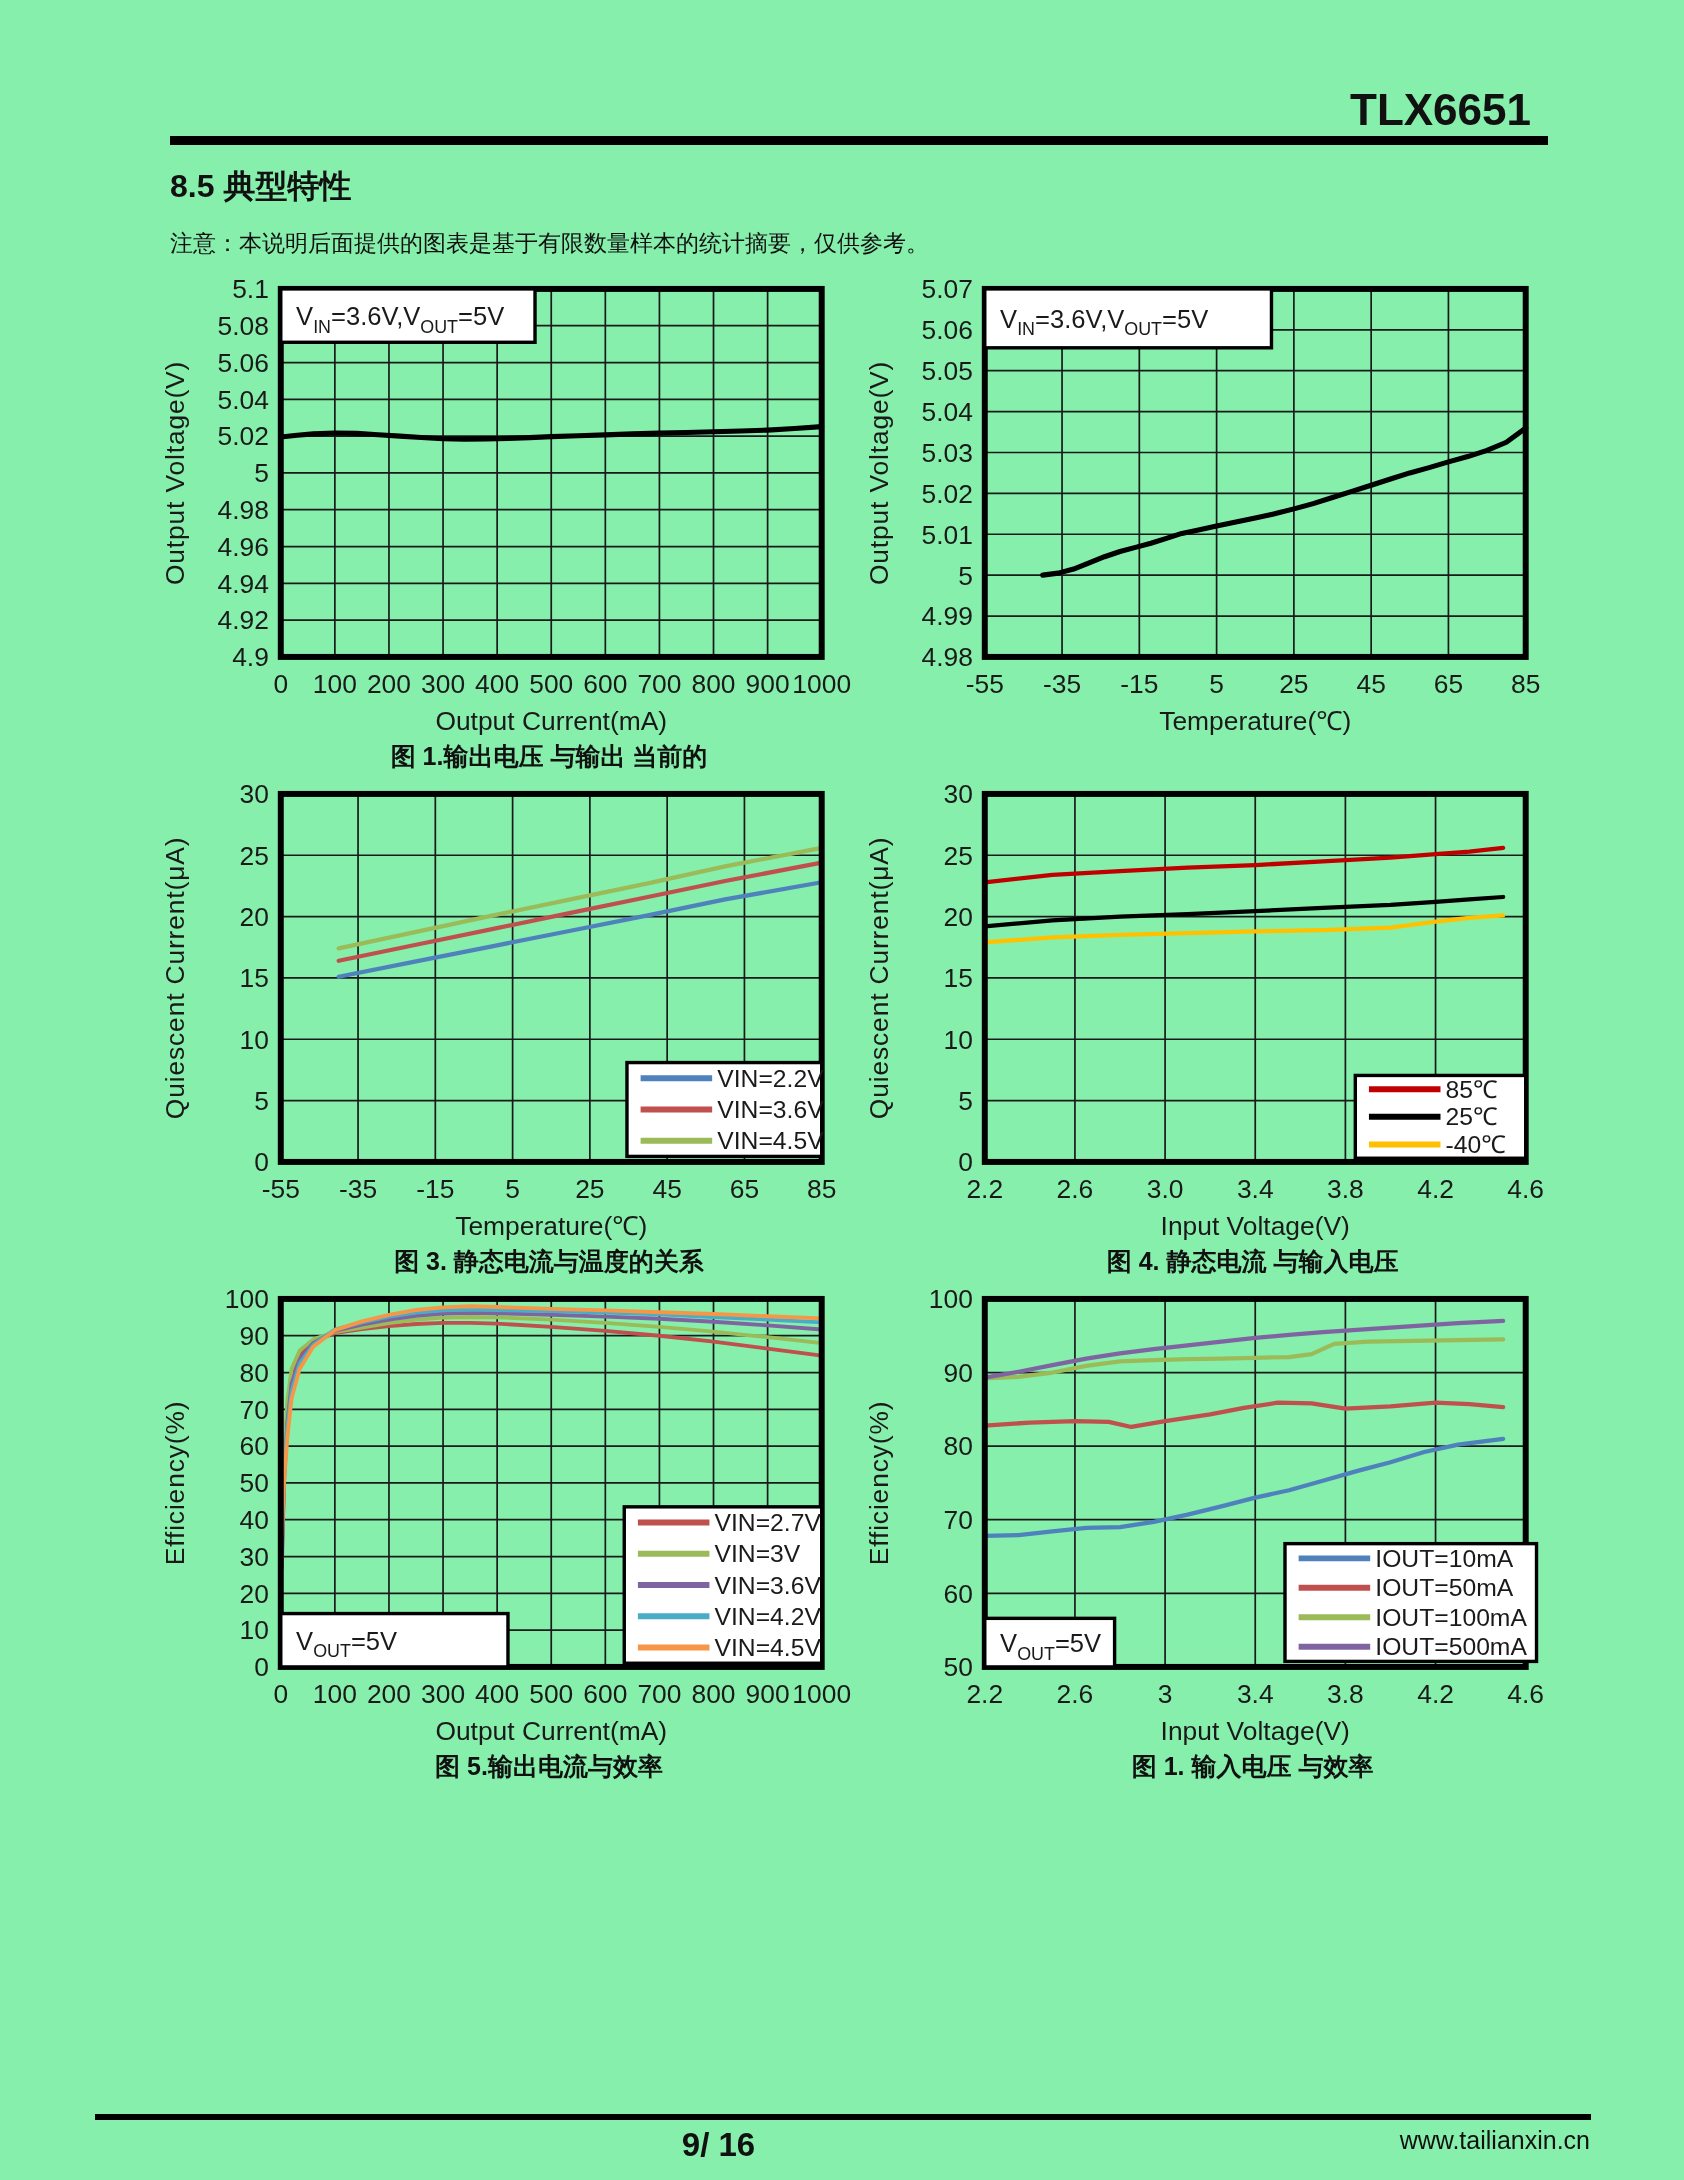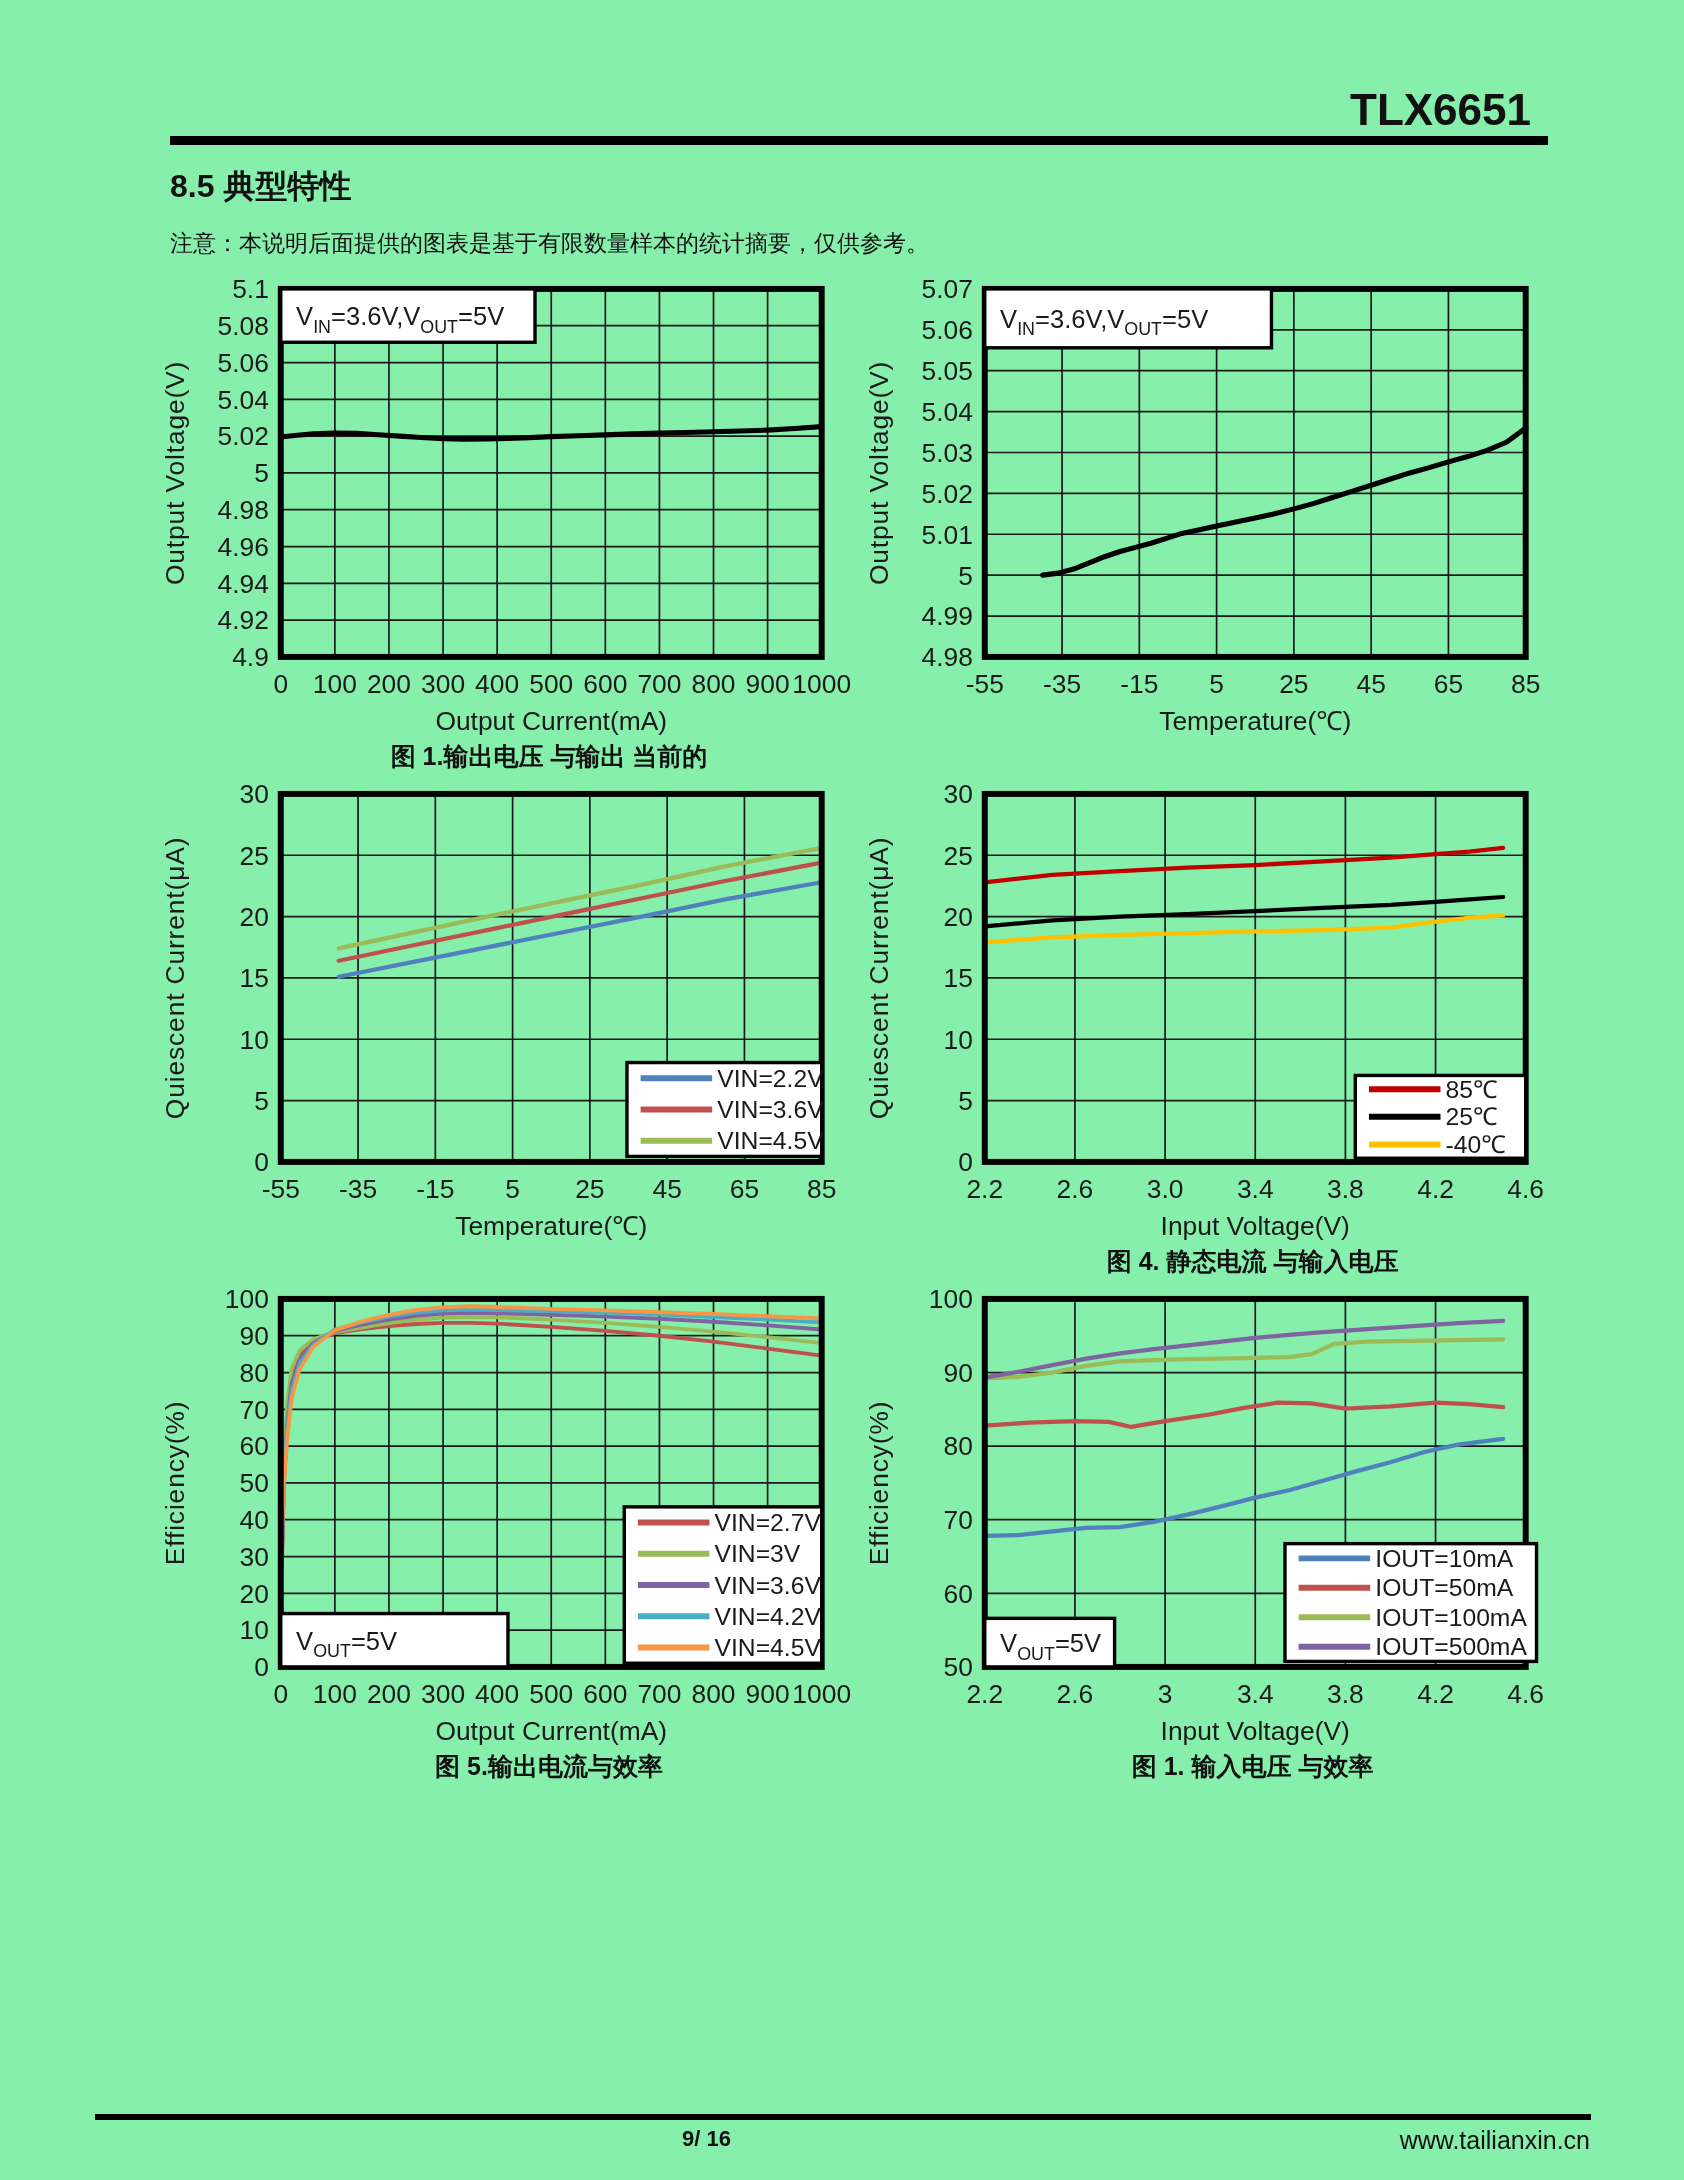--- a/index.html
+++ b/index.html
@@ -9,21 +9,21 @@
   .header-rule{position:absolute;top:136px;left:170px;width:1378px;height:8.5px;background:#000;}
   .section-heading{position:absolute;top:165px;left:170px;font-size:32px;font-weight:bold;margin:0;}
   .section-note{position:absolute;top:228px;left:170px;font-size:23px;margin:0;}
   .charts{position:absolute;top:277px;left:153px;display:grid;grid-template-columns:690px 690px;column-gap:13.6px;row-gap:1.7px;}
   figure{margin:0;width:690px;}
   .chart-canvas{width:690px;height:460px;}
   .chart-canvas svg{overflow:visible;}
   figcaption{font-weight:bold;font-size:25px;text-align:center;padding-left:102px;margin:3.4px 0 6.8px 0;}
   svg text{font-family:"Liberation Sans",sans-serif;fill:#1a1a1a;}
   .footer-rule{position:absolute;top:2114px;left:95px;width:1496px;height:6px;background:#000;}
-  .page-num{position:absolute;top:2126px;left:0;width:1413px;text-align:center;font-weight:bold;font-size:22px;}
+  .page-num{position:absolute;top:2126px;left:12px;width:1413px;text-align:center;font-weight:bold;font-size:33px;}
   .site{position:absolute;top:2126px;right:95px;font-weight:normal;font-size:25px;}
 </style>
 </head>
 <body>
 
 <div class="page">
 
   <div class="product">TLX6651</div>
   <div class="header-rule"></div>
 
@@ -177,20 +177,21 @@
               <text x="331.42857142857144" y="488" text-anchor="middle">-15</text>
               <text x="422.1428571428571" y="488" text-anchor="middle">5</text>
               <text x="512.8571428571429" y="488" text-anchor="middle">25</text>
               <text x="603.5714285714286" y="488" text-anchor="middle">45</text>
               <text x="694.2857142857142" y="488" text-anchor="middle">65</text>
               <text x="785" y="488" text-anchor="middle">85</text>
             </g>
             <text x="467.5" y="532" text-anchor="middle" font-size="31">Temperature(℃)</text>
             <text x="36" y="230" text-anchor="middle" font-size="31" letter-spacing="1" transform="rotate(-90 36 230)">Quiescent Current(μA)</text>
           </svg></div>
+      <figcaption>图 3. 静态电流与温度的关系</figcaption>
     </figure>
     <figure>
       <div class="chart-canvas"><svg viewBox="0 0 810 540" width="690" height="460">
             <g stroke="#1a1a1a" stroke-width="2">
               <line x1="255.83333333333331" y1="14" x2="255.83333333333331" y2="446"></line>
               <line x1="361.66666666666663" y1="14" x2="361.66666666666663" y2="446"></line>
               <line x1="467.5" y1="14" x2="467.5" y2="446"></line>
               <line x1="573.3333333333333" y1="14" x2="573.3333333333333" y2="446"></line>
               <line x1="679.1666666666667" y1="14" x2="679.1666666666667" y2="446"></line>
               <line x1="150" y1="86" x2="785" y2="86"></line>

